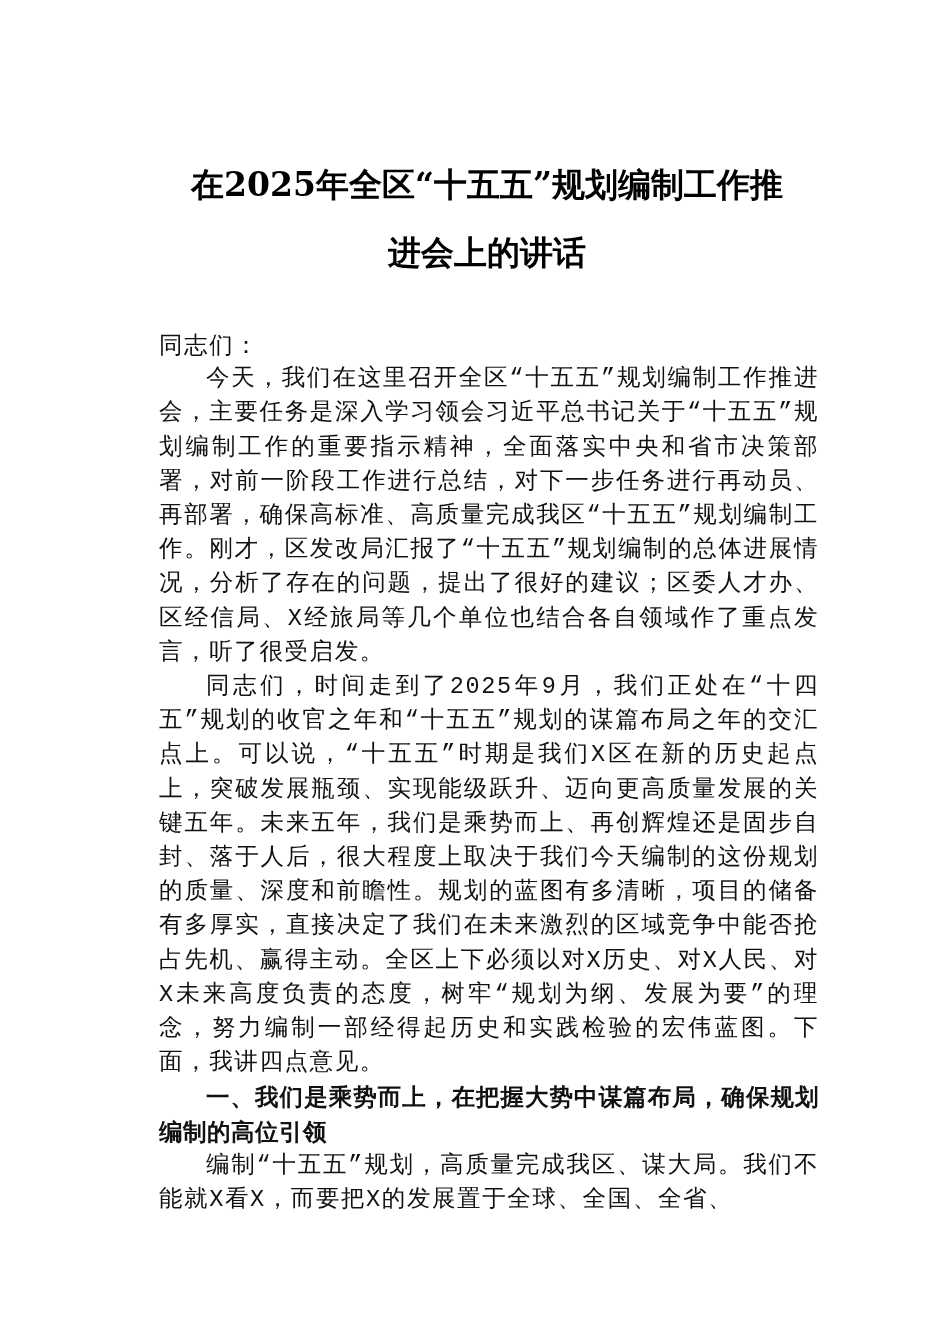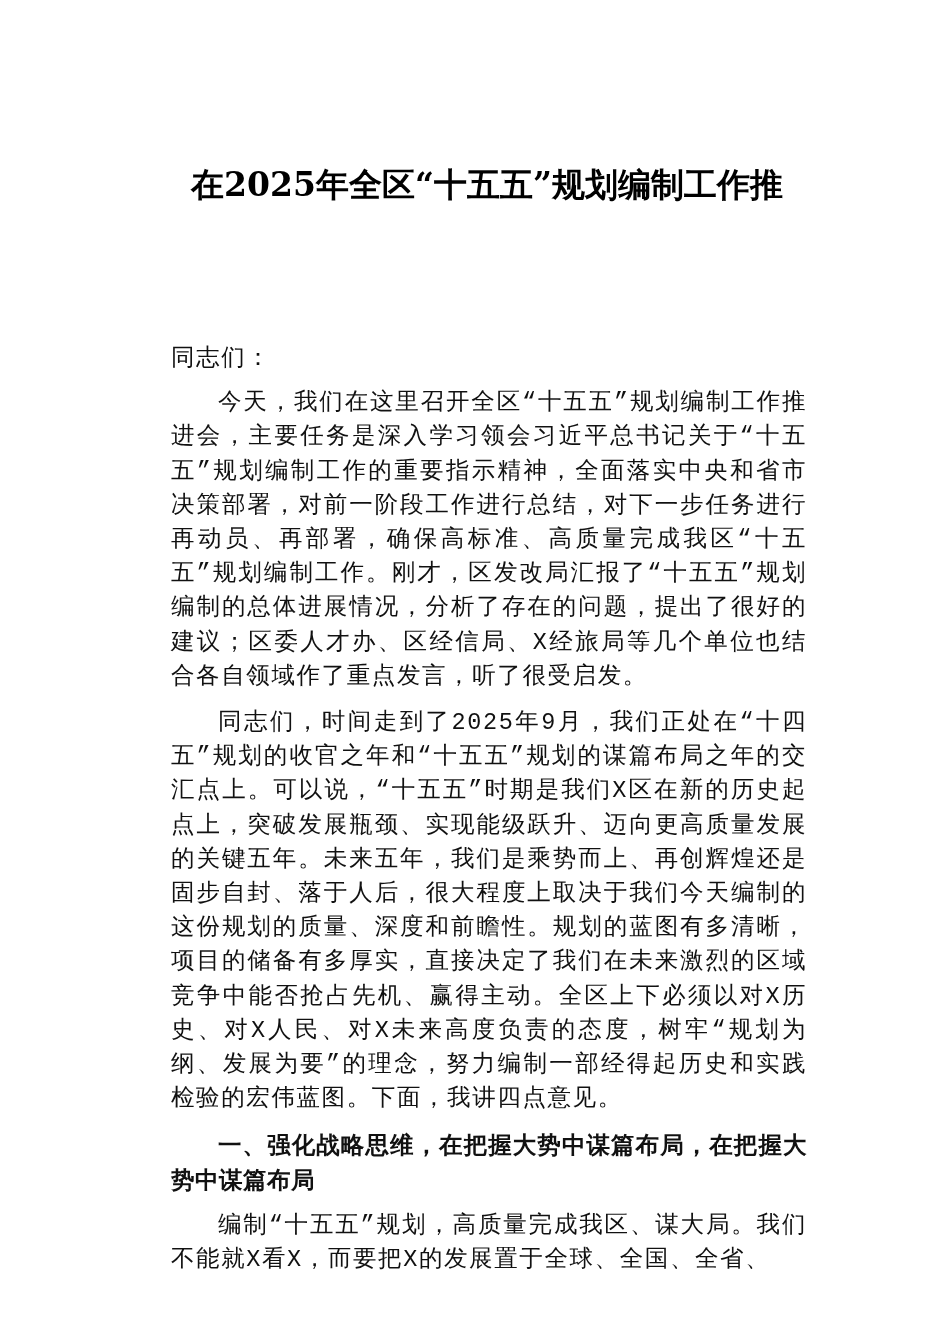--- a/index.html
+++ b/index.html
@@ -9,32 +9,33 @@
     position: absolute; left: 120px; width: 710px; text-align: center;
     font-family: "DejaVu Serif", "Liberation Serif", serif; font-weight: bold;
     font-size: 33px; color: #000; line-height: 68px; top: 151px; letter-spacing: 0px;
   }
   .body {
     position: absolute; left: 147px; width: 660px; top: 328px;
     font-family: "DejaVu Serif", "Liberation Serif", serif;
     font-size: 23.5px; line-height: 34.2px; color: #111;
     text-align: justify; letter-spacing: 1.6px;
   }
-  .body p { margin: 12px; }
+  .body p { margin: 0; }
   .indent { text-indent: 2em; font-family: Liberation Mono, monospace; }
   .heading { font-family: "DejaVu Sans", "Liberation Sans", sans-serif; font-weight: bold; letter-spacing: 0.5px; }
 </style>
 </head>
 <body>
 
 <div class="page">
   <div class="title">
     <div>在2025年全区“十五五”规划编制工作推</div>
+    <div>进会上的讲话</div>
   </div>
 
   <div class="body">
     <p>同志们：</p>
     <p class="indent">今天，我们在这里召开全区“十五五”规划编制工作推进会，主要任务是深入学习领会习近平总书记关于“十五五”规划编制工作的重要指示精神，全面落实中央和省市决策部署，对前一阶段工作进行总结，对下一步任务进行再动员、再部署，确保高标准、高质量完成我区“十五五”规划编制工作。刚才，区发改局汇报了“十五五”规划编制的总体进展情况，分析了存在的问题，提出了很好的建议；区委人才办、区经信局、X经旅局等几个单位也结合各自领域作了重点发言，听了很受启发。</p>
     <p class="indent">同志们，时间走到了2025年9月，我们正处在“十四五”规划的收官之年和“十五五”规划的谋篇布局之年的交汇点上。可以说，“十五五”时期是我们X区在新的历史起点上，突破发展瓶颈、实现能级跃升、迈向更高质量发展的关键五年。未来五年，我们是乘势而上、再创辉煌还是固步自封、落于人后，很大程度上取决于我们今天编制的这份规划的质量、深度和前瞻性。规划的蓝图有多清晰，项目的储备有多厚实，直接决定了我们在未来激烈的区域竞争中能否抢占先机、赢得主动。全区上下必须以对X历史、对X人民、对X未来高度负责的态度，树牢“规划为纲、发展为要”的理念，努力编制一部经得起历史和实践检验的宏伟蓝图。下面，我讲四点意见。</p>
-    <p class="indent heading">一、强化战略思维，在把握大势中谋篇布局，在把握大势中谋篇布局</p>
+    <p class="indent heading">一、我们是乘势而上，在把握大势中谋篇布局，确保规划编制的高位引领</p>
     <p class="indent">编制“十五五”规划，高质量完成我区、谋大局。我们不能就X看X，而要把X的发展置于全球、全国、全省、</p>
   </div>
 </div>
 
 </body></html>

